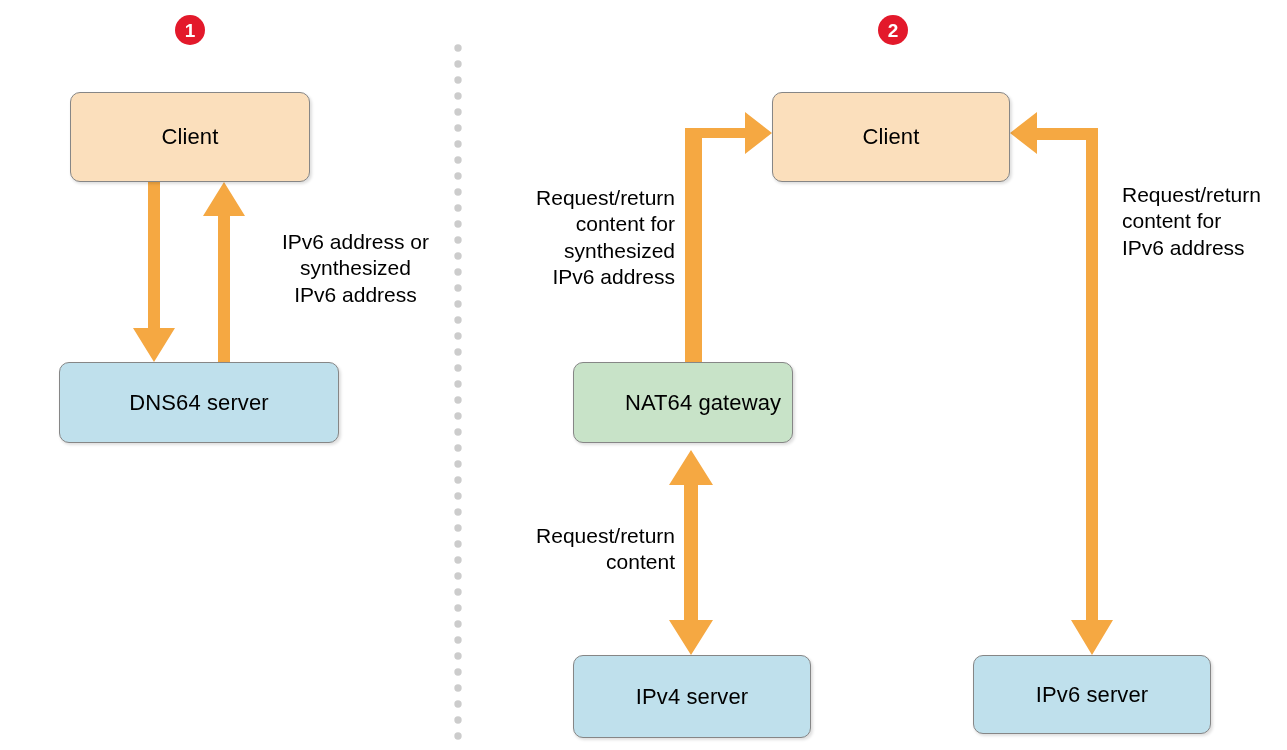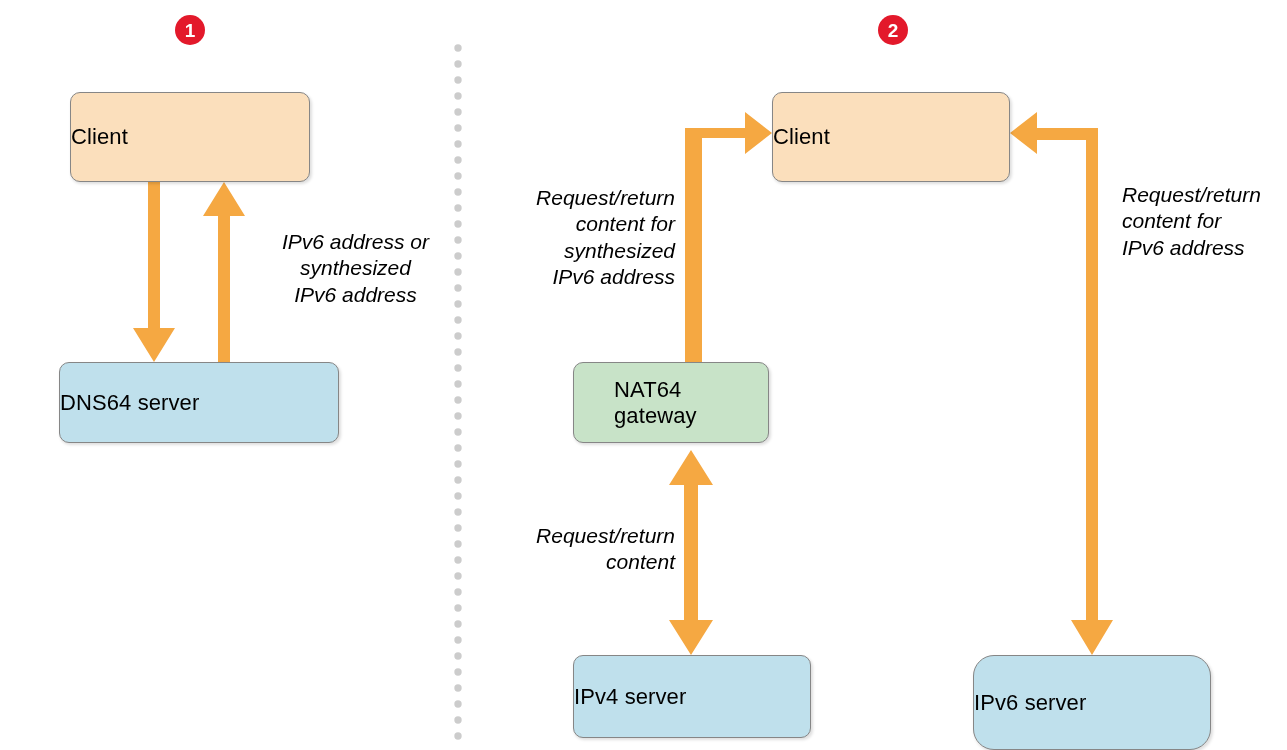--- a/index.html
+++ b/index.html
@@ -25,20 +25,21 @@
     height: 750px;
   }
 
   .node-box {
     position: absolute;
     box-sizing: border-box;
     border: 1.4px solid #868686;
     border-radius: 10px;
     display: flex;
     align-items: center;
+    justify-content: center;
     font-size: 22px;
     color: #000000;
     letter-spacing: 0.1px;
     box-shadow: 1.5px 2px 3px rgba(0,0,0,0.13);
   }
   .node-client  { background: #fbdfbc; }
   .node-server  { background: #bfe0ec; }
   .node-gateway { background: #c8e3c8; }
 
   .badge {
@@ -55,21 +56,20 @@
     justify-content: center;
     line-height: 1;
   }
 
   .edge-label {
     position: absolute;
     font-size: 21px;
     color: #000000;
     line-height: 1.26;
     white-space: pre-line;
-    font-style: italic;
   }
   .al-left   { text-align: left; }
   .al-right  { text-align: right; }
 </style>
 </head>
 <body>
 
 <div id="diagram-root">
 
   <svg class="layer" viewBox="0 0 1287 750" xmlns="http://www.w3.org/2000/svg">
@@ -165,29 +165,29 @@
   </div>
 
   <div class="node-box node-server" style="left:59px; top:362px; width:280px; height:81px;">
     <span>DNS64 server</span>
   </div>
 
   <div class="node-box node-client" style="left:772px; top:92px; width:238px; height:90px;">
     <span>Client</span>
   </div>
 
-  <div class="node-box node-gateway" style="left:573px; top:362px; width:196px; height:81px;padding-left:40px;">
+  <div class="node-box node-gateway" style="left:573px; top:362px; width:220px; height:81px;padding-left:40px;">
     <span>NAT64 gateway</span>
   </div>
 
   <div class="node-box node-server" style="left:573px; top:655px; width:238px; height:83px;">
     <span>IPv4 server</span>
   </div>
 
-  <div class="node-box node-server" style="left:973px; top:655px; width:238px; height:95px;border-radius:21px;">
+  <div class="node-box node-server" style="left:973px; top:655px; width:238px; height:79px;">
     <span>IPv6 server</span>
   </div>
 
   <div class="badge" style="left:175px; top:15px;">
     <span>1</span>
   </div>
 
   <div class="badge" style="left:878px; top:15px;">
     <span>2</span>
   </div>

